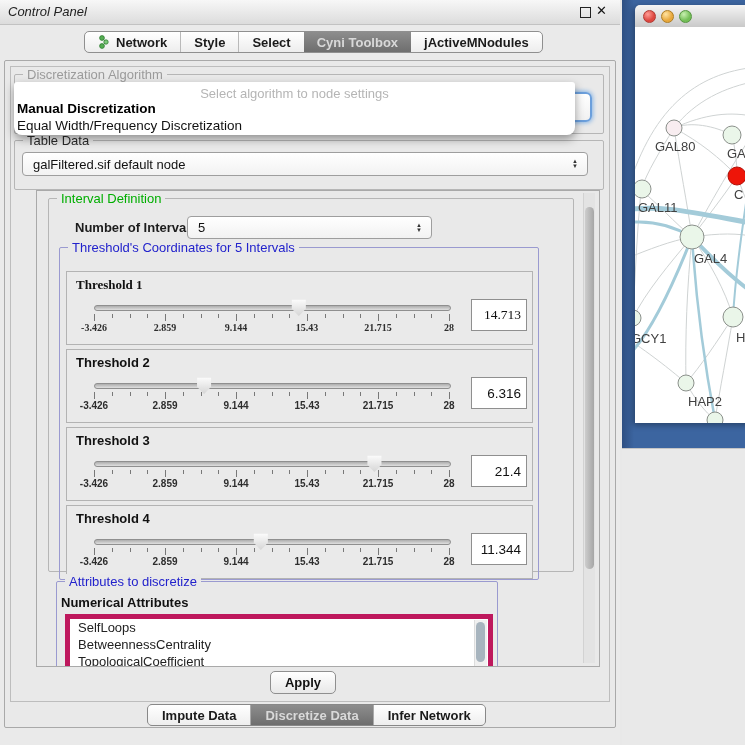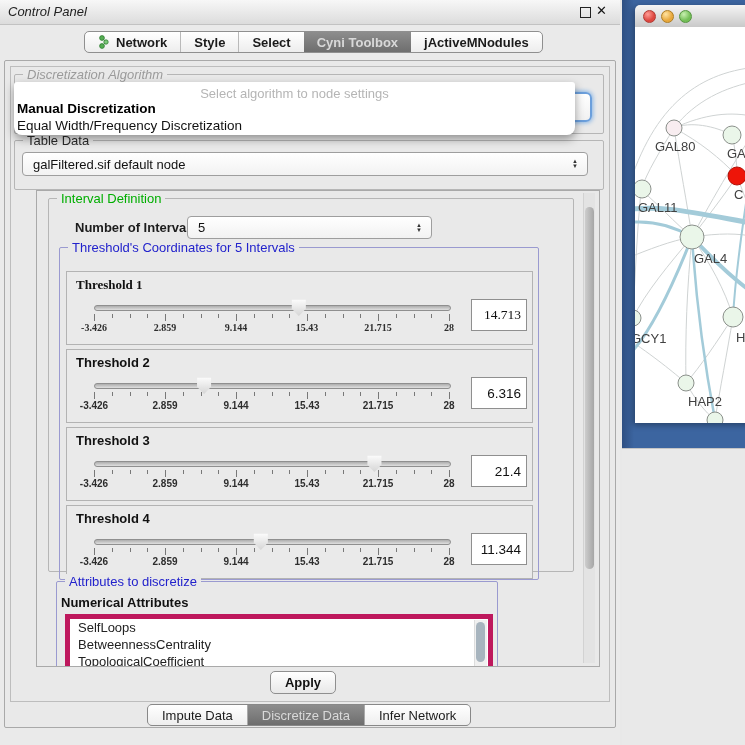--- a/index.html
+++ b/index.html
@@ -27,21 +27,21 @@
   .tabseg.sep{border-left:1px solid #b9b9b9;}
   .tabseg.dark{background:linear-gradient(#8d8d8d,#6e6e6e);color:#d9d9d9;}
   #network-tab-icon{margin-right:6px;display:inline-block;width:12px;height:14px;}
 
   
   #outer-box{left:4px;top:60px;width:610px;height:666px;border:1px solid #a9a9a9;border-radius:2px;background:#e9e9e9;}
   #sub-panel{left:10px;top:66px;width:598px;height:634px;border:1px solid #bdbdbd;background:#e9e9e9;}
 
   .groupbox{border:1px solid #b6b6b6;border-radius:2px;}
   .grouptitle{position:absolute;top:-8px;left:8px;padding:0 4px;background:#e9e9e9;font-size:13px;line-height:15px;}
-  .gt-gray{color:#9b9b9b;font-style:italic;}
+  .gt-gray{color:#9b9b9b;}
   .gt-dark{color:#2b2b2b;}
   .gt-green{color:#00ae00;}
   .gt-blue{color:#2222cc;}
 
   #alg-group{left:14px;top:74px;width:588px;height:58px;}
   #alg-combo{left:22px;top:92px;width:566px;height:26px;border-radius:6px;
     background:linear-gradient(#ffffff,#f1f1f1);
     border:2px solid #6b9fdc;box-shadow:0 0 4px 1px #86b4e6;}
 
   
@@ -97,21 +97,21 @@
     border:5px solid #be185d;}
   .attr-item{font-size:13px;color:#222;padding:1px 0 1px 8px;}
   #attr-scroll{position:absolute;right:1px;top:1px;width:12px;height:83px;background:#f0f0f0;border-left:1px solid #ddd;}
   #attr-scroll .thumb{position:absolute;left:1px;top:2px;width:9px;height:40px;border-radius:5px;background:#a7b4be;}
 
   #apply-btn{left:270px;top:671px;width:64px;height:21px;border:1px solid #8f8f8f;border-radius:5px;
     background:linear-gradient(#ffffff,#e8e8e8);font-size:13px;font-weight:bold;color:#111;
     display:flex;align-items:center;justify-content:center;}
 
   #bottom-tabs{left:147px;top:704px;height:20px;display:flex;border:1px solid #888;
-    border-radius:5px;overflow:hidden;background:#737373;font-size:13px;font-weight:normal;}
+    border-radius:5px;overflow:hidden;background:#737373;font-size:13px;font-weight:bold;}
   .btab{display:flex;align-items:center;padding:0 14px;background:linear-gradient(#ffffff,#eeeeee);color:#1a1a1a;}
   .btab.dark{background:linear-gradient(#8d8d8d,#6e6e6e);color:#d9d9d9;}
   .btab.sep{border-left:1px solid #aaa;}
 
   
   #desktop{left:622px;top:0;width:123px;height:455px;
     background:linear-gradient(90deg,#2e4f82,#3c65a0 12px,#3c65a0);}
   #net-window{left:635px;top:5px;width:120px;height:418px;border-radius:5px 5px 0 0;
     overflow:hidden;box-shadow:-2px 2px 6px rgba(0,0,0,.35);}
   #net-titlebar{position:absolute;left:0;top:0;width:100%;height:22px;

